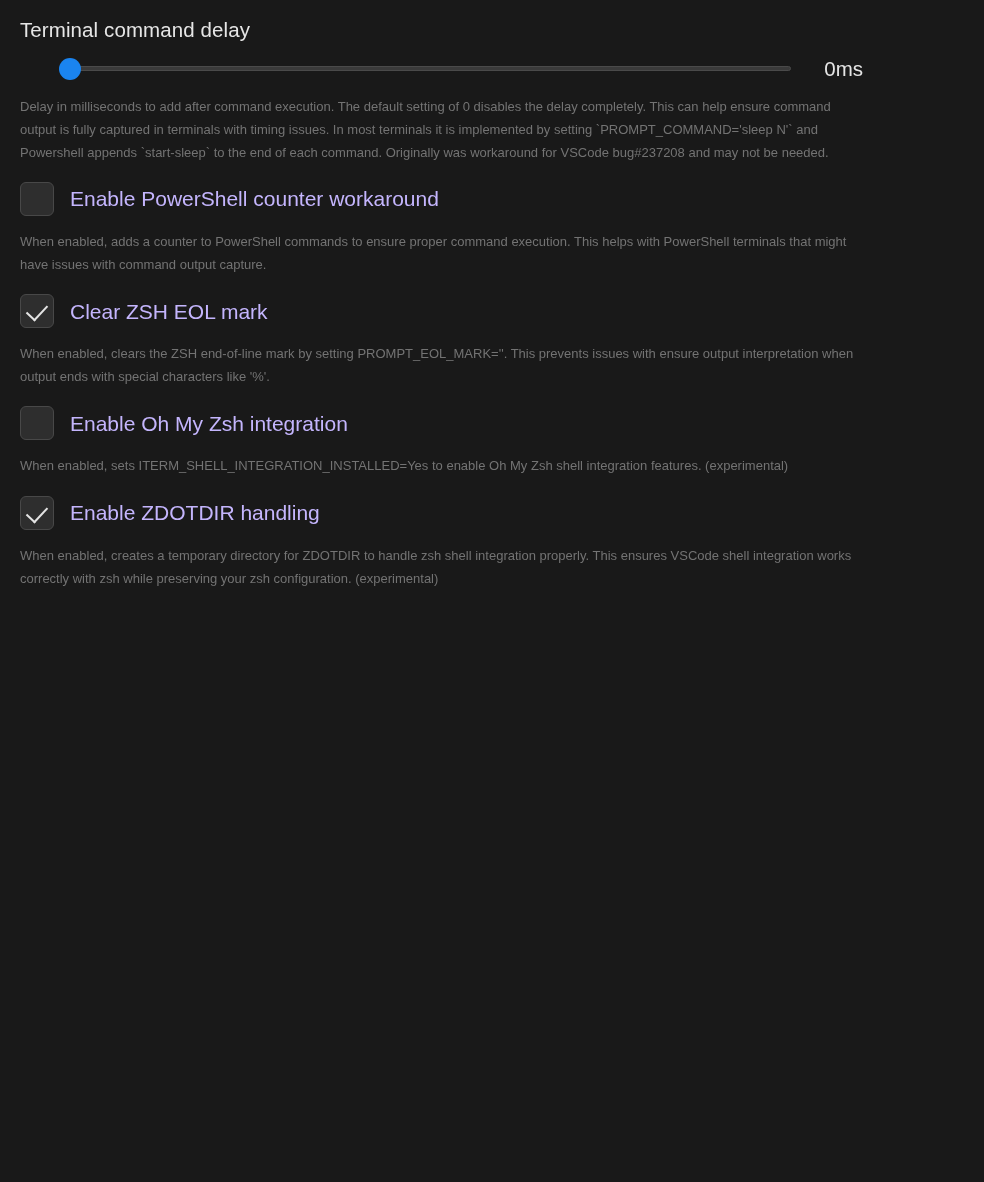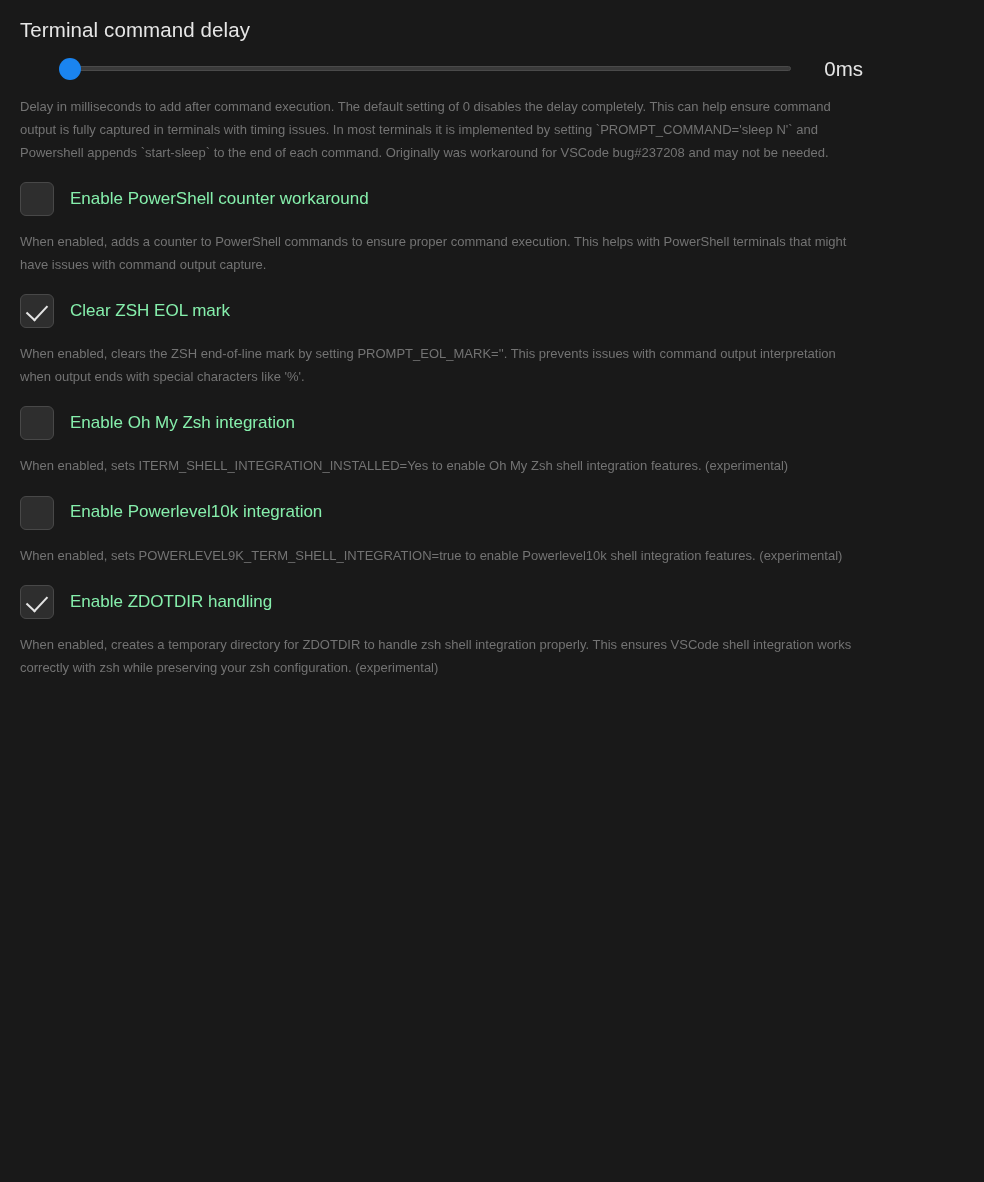--- a/index.html
+++ b/index.html
@@ -103,22 +103,22 @@
     position: absolute;
     left: 10px;
     top: 5px;
     width: 10px;
     height: 18px;
     border: solid #e4e4e4;
     border-width: 0 2.4px 2.4px 0;
     transform: rotate(43deg);
   }
   .check-label {
-    font-size: 17px;
-    color: #86efac;
+    font-size: 21px;
+    color: #c4b5fd;
     line-height: 1.2;
   }
 </style>
 </head>
 <body>
 
 <div class="panel">
 
   <div>
     <div class="slider-title">Terminal command delay</div>
@@ -138,38 +138,31 @@
       <span class="check-label">Enable PowerShell counter workaround</span>
     </div>
     <p class="desc">When enabled, adds a counter to PowerShell commands to ensure proper command execution. This helps with PowerShell terminals that might have issues with command output capture.</p>
   </div>
 
   <div>
     <div class="check-row">
       <span class="checkbox checked"></span>
       <span class="check-label">Clear ZSH EOL mark</span>
     </div>
-    <p class="desc">When enabled, clears the ZSH end-of-line mark by setting PROMPT_EOL_MARK=''. This prevents issues with command output interpretation when output ends with special characters like '%'.</p>
+    <p class="desc">When enabled, clears the ZSH end-of-line mark by setting PROMPT_EOL_MARK=''. This prevents issues with ensure output interpretation when output ends with special characters like '%'.</p>
   </div>
 
   <div>
     <div class="check-row">
       <span class="checkbox"></span>
       <span class="check-label">Enable Oh My Zsh integration</span>
     </div>
     <p class="desc">When enabled, sets ITERM_SHELL_INTEGRATION_INSTALLED=Yes to enable Oh My Zsh shell integration features. (experimental)</p>
   </div>
 
-  <div>
-    <div class="check-row">
-      <span class="checkbox"></span>
-      <span class="check-label">Enable Powerlevel10k integration</span>
-    </div>
-    <p class="desc">When enabled, sets POWERLEVEL9K_TERM_SHELL_INTEGRATION=true to enable Powerlevel10k shell integration features. (experimental)</p>
-  </div>
 
   <div>
     <div class="check-row">
       <span class="checkbox checked"></span>
       <span class="check-label">Enable ZDOTDIR handling</span>
     </div>
     <p class="desc tight">When enabled, creates a temporary directory for ZDOTDIR to handle zsh shell integration properly. This ensures VSCode shell integration works correctly with zsh while preserving your zsh configuration. (experimental)</p>
   </div>
 
 </div>

